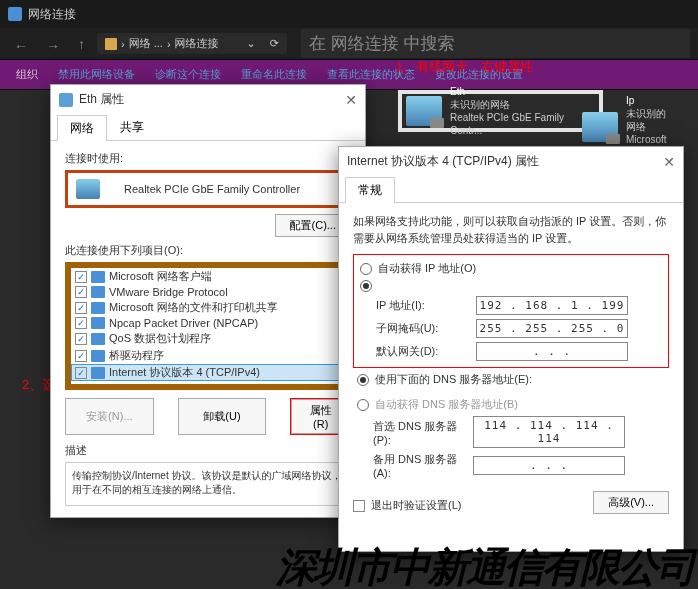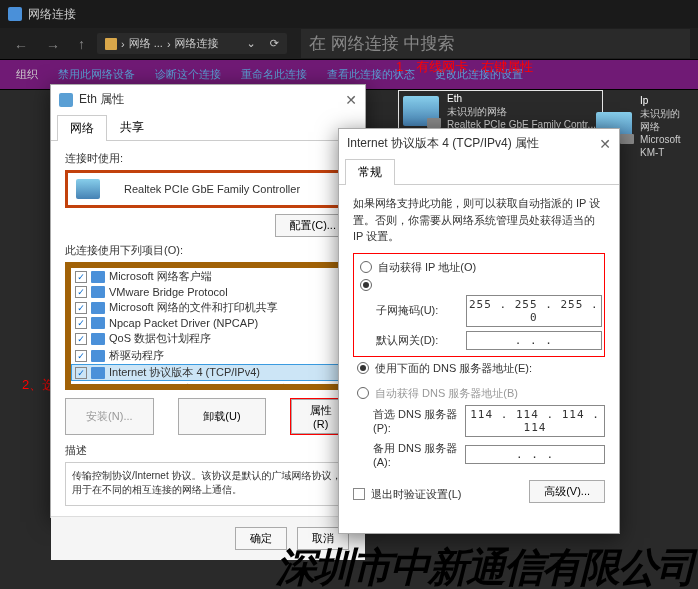--- a/index.html
+++ b/index.html
@@ -7,22 +7,22 @@
 .titlebar { background: #1a1a1a; color: #ccc; height: 28px; display: flex; align-items: center; padding-left: 8px; gap: 6px; }
 .titlebar-icon { width: 14px; height: 14px; background: #4a90d9; border-radius: 2px; }
 .addressbar { background: #1f1f1f; height: 32px; display: flex; align-items: center; padding: 0 8px; gap: 6px; border-bottom: 1px solid #000; }
 .nav-btn { color: #888; font-size: 14px; padding: 0 6px; }
 .address-box { background: #2a2a2a; color: #ccc; padding: 3px 8px; border-radius: 2px; display: flex; align-items: center; gap: 4px; font-size: 11px; }
 .search-box { background: #2a2a2a; color: #888; padding: 3px 8px; flex: 1; margin-left: 8px; font-size: 17px; }
 .toolbar { background: #701a75; height: 30px; display: flex; align-items: center; padding: 0 8px; gap: 4px; border-bottom: 1px solid #000; font-size: 11px; }
 .tool-link { color: #5a9fd4; padding: 0 8px; cursor: pointer; }
 .content { background: #2a2a2a; height: calc(100% - 90px); position: relative; }
 .adapter-box { position: absolute; display: flex; align-items: center; gap: 8px; padding: 4px; }
-.adapter1 { left: 398px; top: 0; border: 1px solid #e5e5e5; width: 205px; height: 42px; }
-.adapter2 { left: 592px; top: 0; width: 100px; }
+.adapter1 { left: 398px; top: 0; border: 4px solid #e5e5e5; width: 205px; height: 42px; }
+.adapter2 { left: 578px; top: 0; width: 100px; }
 .adapter-icon { width: 36px; height: 30px; background: linear-gradient(#87ceeb,#4682b4); border-radius: 2px; position: relative; flex-shrink: 0; }
 .adapter-icon::after { content:''; position:absolute; right:-2px; bottom:-2px; width:14px; height:10px; background:#888; border-radius:1px; }
 .adapter-text { color: #ccc; font-size: 10px; line-height: 1.3; }
 .adapter-text .name { color: #fff; }
 .annot { color: red; font-size: 13px; position: absolute; font-weight: 400; }
 .dlg { position: absolute; background: #fff; border: 1px solid #aaa; box-shadow: 0 4px 20px rgba(0,0,0,0.5); }
 .dlg1 { left: 6px; top: 84px; width: 316px; height: 434px; margin-left: 44px; }
 .dlg-title { display: flex; align-items: center; padding: 6px 8px; gap: 6px; font-size: 12px; color: #333; }
 .dlg-close { margin-left: auto; font-size: 14px; color: #666; cursor: pointer; }
 .tabs { display: flex; border-bottom: 1px solid #ccc; padding: 0 6px; font-size: 12px; }
@@ -35,21 +35,21 @@
 .btn.disabled { color: #999; }
 .items-box { border: 6px solid #a16207; height: 128px; margin-top: 4px; overflow: hidden; }
 .item { display: flex; align-items: center; gap: 4px; padding: 1px 4px; font-size: 11px; }
 .item.selected { background: #cce5f6; border: 1px solid #3a9be0; padding: 0 3px; }
 .chk { width: 12px; height: 12px; border: 1px solid #888; flex-shrink: 0; display:inline-flex; align-items:center; justify-content:center; font-size:9px; color:#0066cc;}
 .chk.checked::before { content:'✓'; }
 .proto-icon { width: 14px; height: 12px; background: #4a90d9; flex-shrink: 0; border-radius:1px;}
 .btn-row { display: flex; gap: 24px; margin-top: 8px; }
 .desc-box { border: 1px solid #ccc; padding: 6px; margin-top: 4px; font-size: 10px; line-height: 1.4; height: 44px; }
 .dlg-footer { display: flex; justify-content: flex-end; gap: 10px; padding: 10px 16px; border-top: 1px solid #ddd; background:#f5f5f5; }
-.dlg2 { left: 338px; top: 128px; width: 282px; height: 406px; }
+.dlg2 { left: 338px; top: 146px; width: 346px; height: 406px; }
 .radio-row { display: flex; align-items: center; gap: 6px; margin: 4px 0 4px 4px; font-size: 11px; }
 .radio { width: 12px; height: 12px; border: 1px solid #666; border-radius: 50%; display:inline-flex; align-items:center; justify-content:center; }
 .radio.checked::before { content:''; width:6px; height:6px; background:#333; border-radius:50%; }
 .field-row { display: flex; align-items: center; margin: 4px 0 4px 20px; font-size: 11px; }
 .field-row label { width: 100px; }
 .ip-input { border: 1px solid #888; padding: 2px 0; width: 152px; text-align: center; font-family: monospace; font-size: 11px; letter-spacing: 1px; }
 .redbox { border: 1.5px solid red; }
 .chk-row { display: flex; align-items: center; gap: 6px; margin-top: 6px; font-size: 11px; }
 .watermark { position: absolute; bottom: -6px; right: 4px; font-size: 40px; font-weight: 900; color: #000; font-style: italic; letter-spacing: -2px; white-space: nowrap; }
 </style>
@@ -173,44 +173,44 @@
         </div>
       </div>
     <div class="btn-row">
       <button class="btn disabled" style="flex:1">安装(N)...</button>
       <button class="btn" style="flex:1">卸载(U)</button>
       <span class="redbox" style="flex:1;display:inline-block"><button class="btn" style="width:100%">属性(R)</button></span>
     </div>
     <div style="margin-top:8px">描述</div>
     <div class="desc-box">传输控制协议/Internet 协议。该协议是默认的广域网络协议，用于在不同的相互连接的网络上通信。</div>
   </div>
-  <div class="dlg-footer">
-    <button class="btn">确定</button>
-    <button class="btn">取消</button>
-  </div>
 </div>
 
 <div class="dlg dlg2">
   <div class="dlg-title">
     <span>Internet 协议版本 4 (TCP/IPv4) 属性</span>
     <span class="dlg-close">✕</span>
   </div>
   <div class="tabs">
     <div class="tab active">常规</div>
   </div>
   <div class="dlg-body" style="padding:10px 14px">
     <div style="line-height:1.5;margin-bottom:8px">如果网络支持此功能，则可以获取自动指派的 IP 设置。否则，你需要从网络系统管理员处获得适当的 IP 设置。</div>
 
     <div class="redbox" style="padding:2px">
     <div class="radio-row">
       <span class="radio"></span>
       <span>自动获得 IP 地址(O)</span>
     </div>
     <div class="radio-row">
       <span class="radio checked"></span>
+    </div>
+    <div class="field-row">
+      <label>IP 地址(I):</label>
+      <div class="ip-input">192 . 168 .  1  . 199</div>
     </div>
     <div class="field-row">
       <label>子网掩码(U):</label>
       <div class="ip-input">255 . 255 . 255 .  0 </div>
     </div>
     <div class="field-row">
       <label>默认网关(D):</label>
       <div class="ip-input">   .    .    .   </div>
     </div>
     </div>

